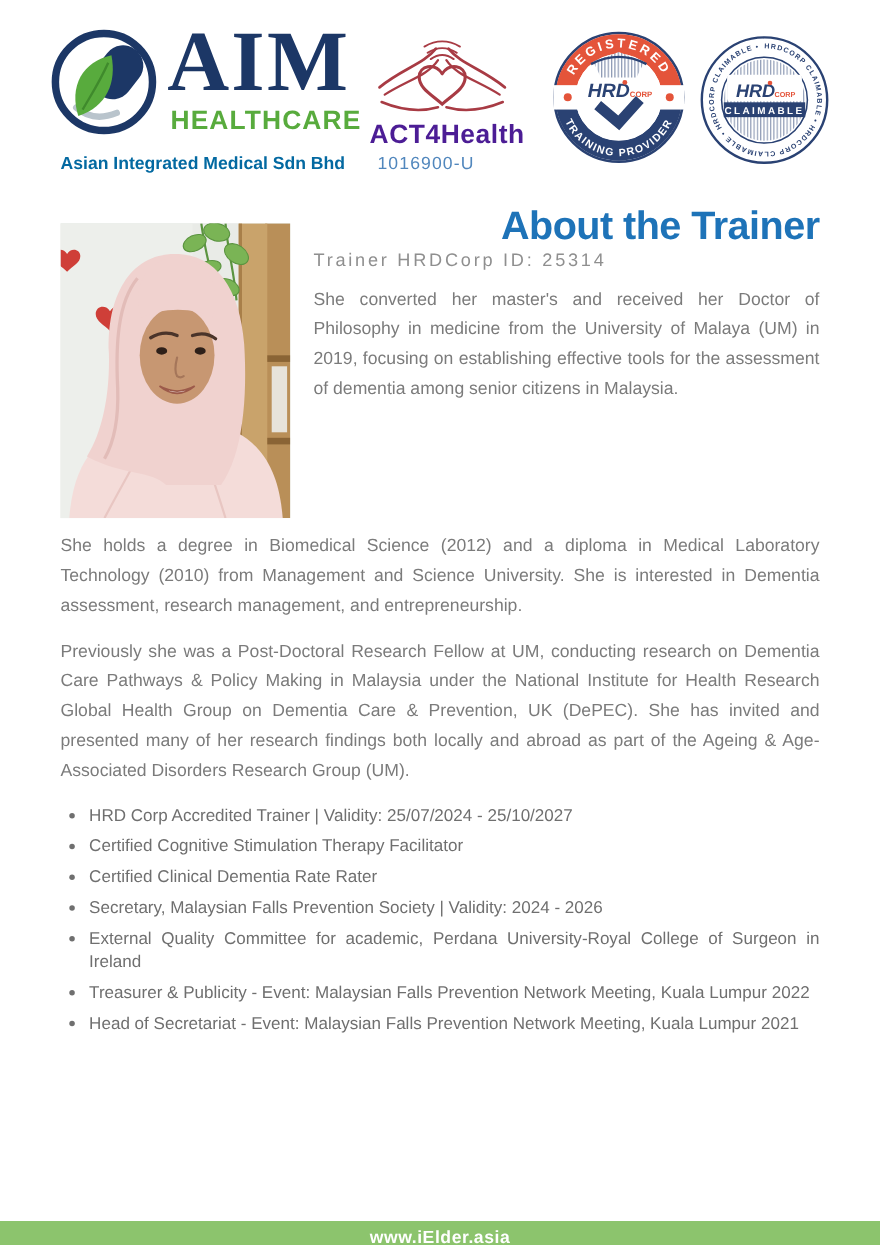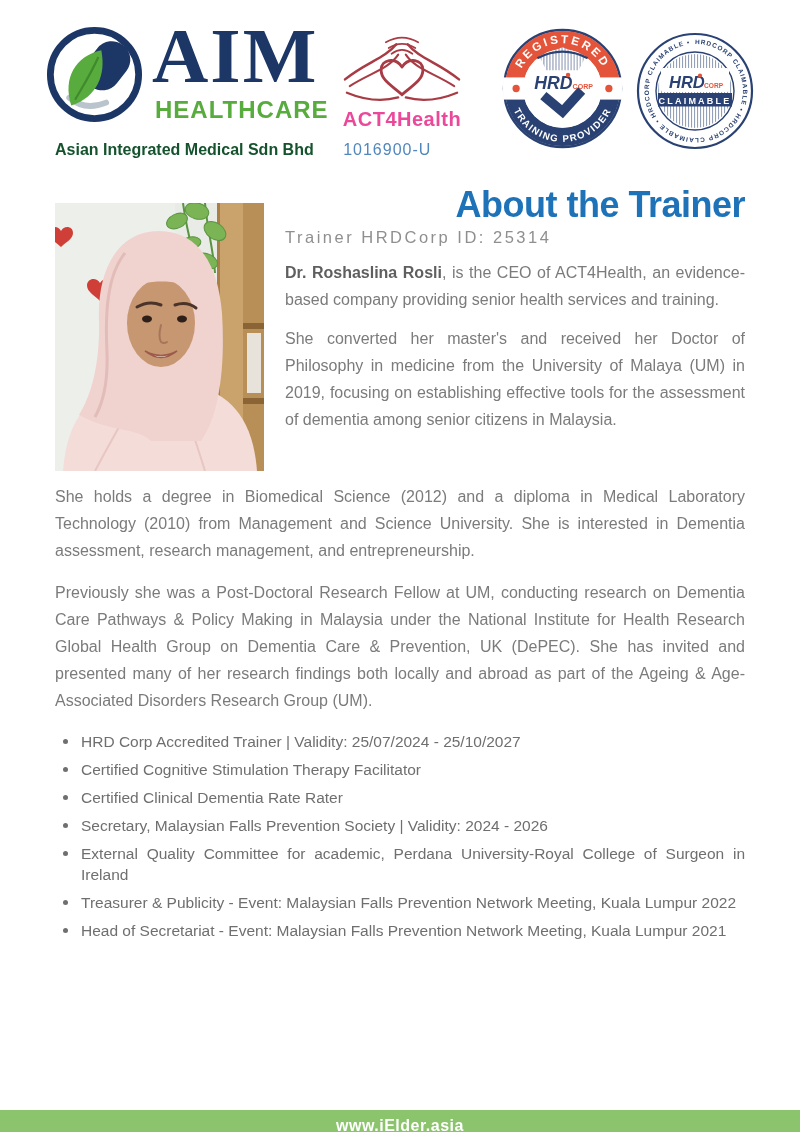--- a/index.html
+++ b/index.html
@@ -14,25 +14,25 @@
   .aim-word{position:absolute; left:152px; top:16px; line-height:1;}
   .aim-acronym{
     font-family:"Liberation Serif", serif; font-weight:bold;
     font-size:78px; color:#1c3766; letter-spacing:2px; line-height:80px; display:block;
   }
   .aim-sub{
     display:block; font-weight:bold; font-size:24px; color:#58ab3d;
     letter-spacing:1px; margin-top:2px; margin-left:3px;
   }
   .act-logo{position:absolute; left:336px; top:30px; width:132px; text-align:center;}
-  .act-label{font-weight:bold; font-size:20px; color:#ec4899; letter-spacing:.5px; margin-top:-2px;}
+  .act-label{font-weight:bold; font-size:24px; color:#4c1d95; letter-spacing:.5px; margin-top:-2px;}
   .badge-reg{position:absolute; left:501px; top:27px;}
   .badge-claim{position:absolute; left:634px; top:30px;}
   .company-line{position:absolute; left:55px; top:141px; font-size:16px;}
-  .company-name{font-weight:bold; color:#14532d;}
+  .company-name{font-weight:bold; color:#0369a1;}
   .company-reg{color:#5187bd; margin-left:25px; letter-spacing:1px;}
   
   .main{padding:0 55px;}
   .photo-frame{
     float:left; width:209px; height:268px; margin:17px 21px 12px 0;
     overflow:hidden; background:#e9ebe7;
   }
   h1.title{
     margin:0; font-size:36px; line-height:38px; font-weight:bold;
     color:#1e73b8; letter-spacing:-0.5px;text-align:right;
@@ -213,21 +213,20 @@
           <ellipse cx="127" cy="116" rx="5" ry="3.4" fill="#2e2019"></ellipse>
           <path d="M106,122 q-3,12 0,17 q3,2 6,0" stroke="#a5765a" stroke-width="2" fill="none" stroke-linecap="round"></path>
           <path d="M90,148 q16,13 32,0 q-16,9 -32,0 Z" fill="#ffffff" stroke="#9c5a4a" stroke-width="1.6"></path>
         </g>
       </svg>
     </div>
 
     <h1 class="title">About the Trainer</h1>
     <p class="subtitle">Trainer HRDCorp ID: 25314</p>
 
-    <p class="body"><span class="bold-name">Dr. Roshaslina Rosli</span><span>, is the CEO of ACT4Health, an evidence-based company providing senior health services and training.</span></p>
 
     <p class="body">She converted her master's and received her Doctor of Philosophy in medicine from the University of Malaya (UM) in 2019, focusing on establishing effective tools for the assessment of dementia among senior citizens in Malaysia.</p>
 
     <p class="body full">She holds a degree in Biomedical Science (2012) and a diploma in Medical Laboratory Technology (2010) from Management and Science University. She is interested in Dementia assessment, research management, and entrepreneurship.</p>
 
 
     <p class="body full">Previously she was a Post-Doctoral Research Fellow at UM, conducting research on Dementia Care Pathways &amp; Policy Making in Malaysia under the National Institute for Health Research Global Health Group on Dementia Care &amp; Prevention, UK (DePEC).  She has invited and presented many of her research findings both locally and abroad as part of the Ageing &amp; Age-Associated Disorders Research Group (UM).</p>
 
     <ul class="creds">
       <li>

